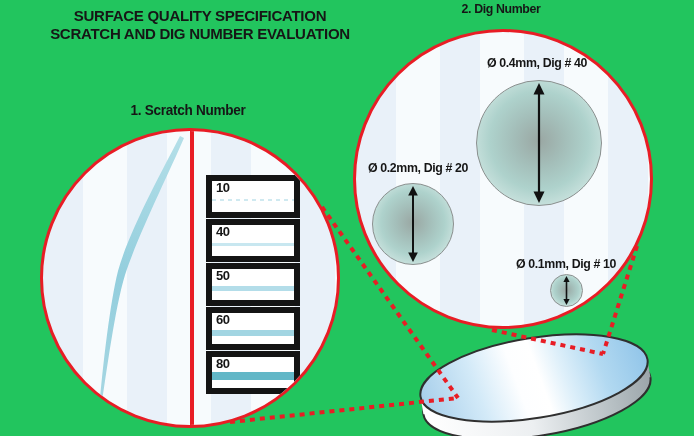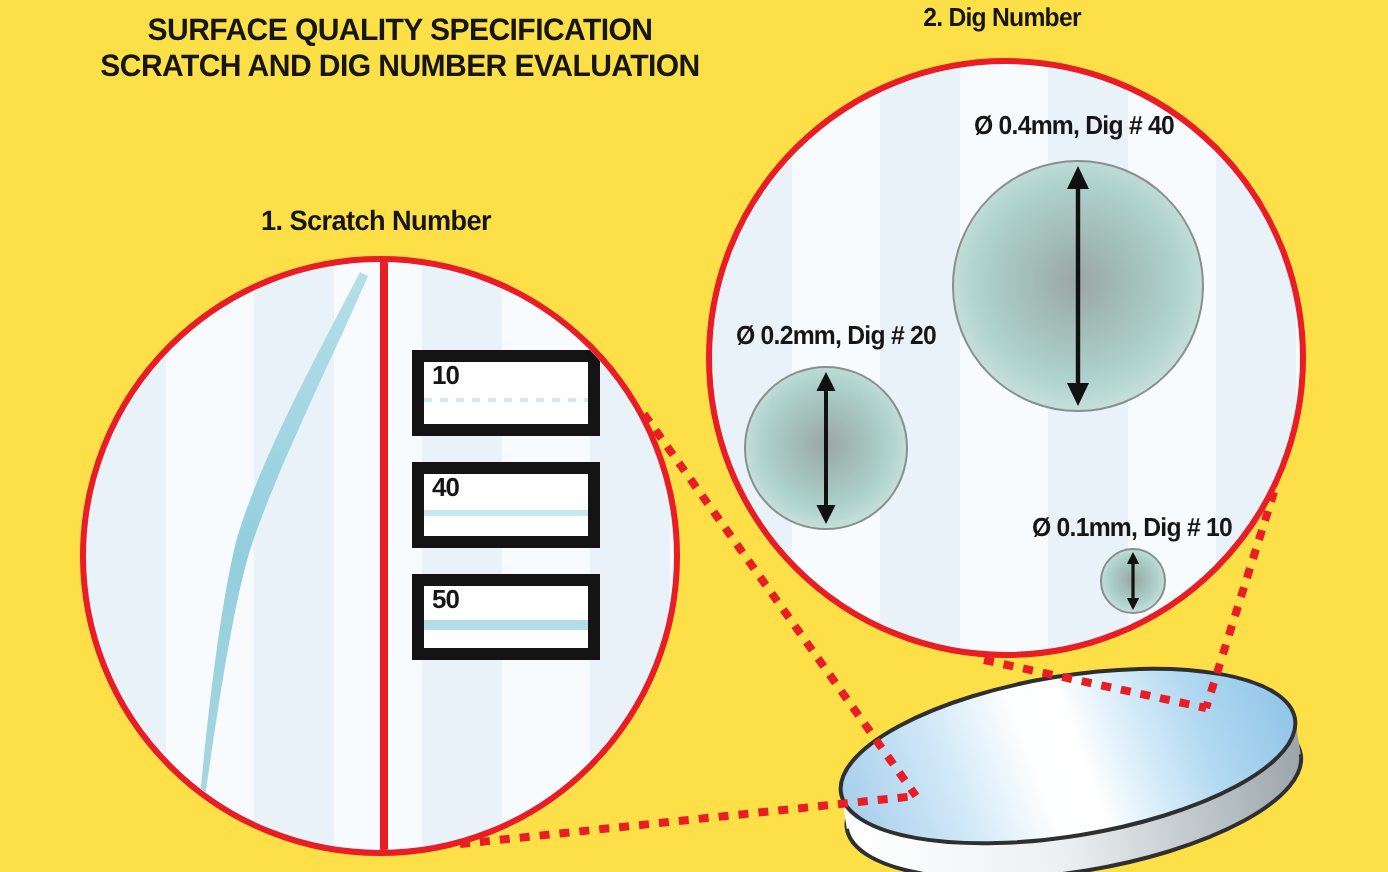--- a/index.html
+++ b/index.html
@@ -1,19 +1,19 @@
 <!DOCTYPE html>
 <html><head>
 <meta charset="utf-8">
 <style>
   * { margin:0; padding:0; box-sizing:border-box; }
   html,body { background:#ffffff; }
   .canvas {
     position:relative; width:694px; height:436px; overflow:hidden;
-    background:#fde047; font-family:"Liberation Sans", sans-serif;
+    background:#22c55e; font-family:"Liberation Sans", sans-serif;
     color:#161616;
     padding-left:40px;
   }
   
   .main-title {
     position:absolute; left:200px; top:7px; transform:translateX(-50%) scaleX(.97);
     text-align:center; font-weight:bold; font-size:15.5px; line-height:18px;
     letter-spacing:-0.3px; white-space:nowrap;
   }
   .section-label {
@@ -32,21 +32,21 @@
   .left-circle  { left:40px;  top:128px; }
   .right-circle { left:353px; top:29px;  }
   .divider-line {
     position:absolute; left:147px; top:0; width:4px; height:300px;
     background:#e81d25;
   }
   .scratch-svg { position:absolute; left:0; top:0; }
   
   .scratch-table { position:absolute; left:163px; top:44px; width:94px; }
   .srow {
-    position:relative; width:94px; height:43px; margin-bottom:13px;
+    position:relative; width:94px; height:43px; margin-bottom:1px;
     border:6px solid #141414; background:#ffffff;
   }
   .snum {
     position:absolute; left:4px; top:0px; font-weight:bold; font-size:13px;
     letter-spacing:-0.5px; line-height:14px;
   }
   .stripe { position:absolute; left:0; right:0; }
   .stripe-10 { top:18px; height:2px;
     background:repeating-linear-gradient(90deg,#cfe9f0 0 4px, rgba(255,255,255,0) 4px 8px); }
   .stripe-20 { top:18px; height:3px; background:#c8e7f0; }
@@ -110,20 +110,28 @@
         <div class="stripe stripe-10"></div>
       </div>
       <div class="srow">
         <span class="snum">40</span>
         <div class="stripe stripe-20"></div>
       </div>
       <div class="srow">
         <span class="snum">50</span>
         <div class="stripe stripe-40"></div>
       </div>
+      <div class="srow">
+        <span class="snum">60</span>
+        <div class="stripe stripe-60"></div>
+      </div>
+      <div class="srow">
+        <span class="snum">80</span>
+        <div class="stripe stripe-80"></div>
+      </div>
     </div>
   </div>
 
   <div class="zoom-circle right-circle">
 
     <div class="dig-label dig-40-label">Ø 0.4mm, Dig # 40</div>
     <div class="dig-circle dig-40">
       <svg class="arrow-svg" width="124" height="124" viewBox="0 0 124 124">
         <line x1="62" y1="11" x2="62" y2="113" stroke="#111" stroke-width="2.2"></line>
         <polygon points="62,2 56.5,13.5 67.5,13.5" fill="#111"></polygon>

